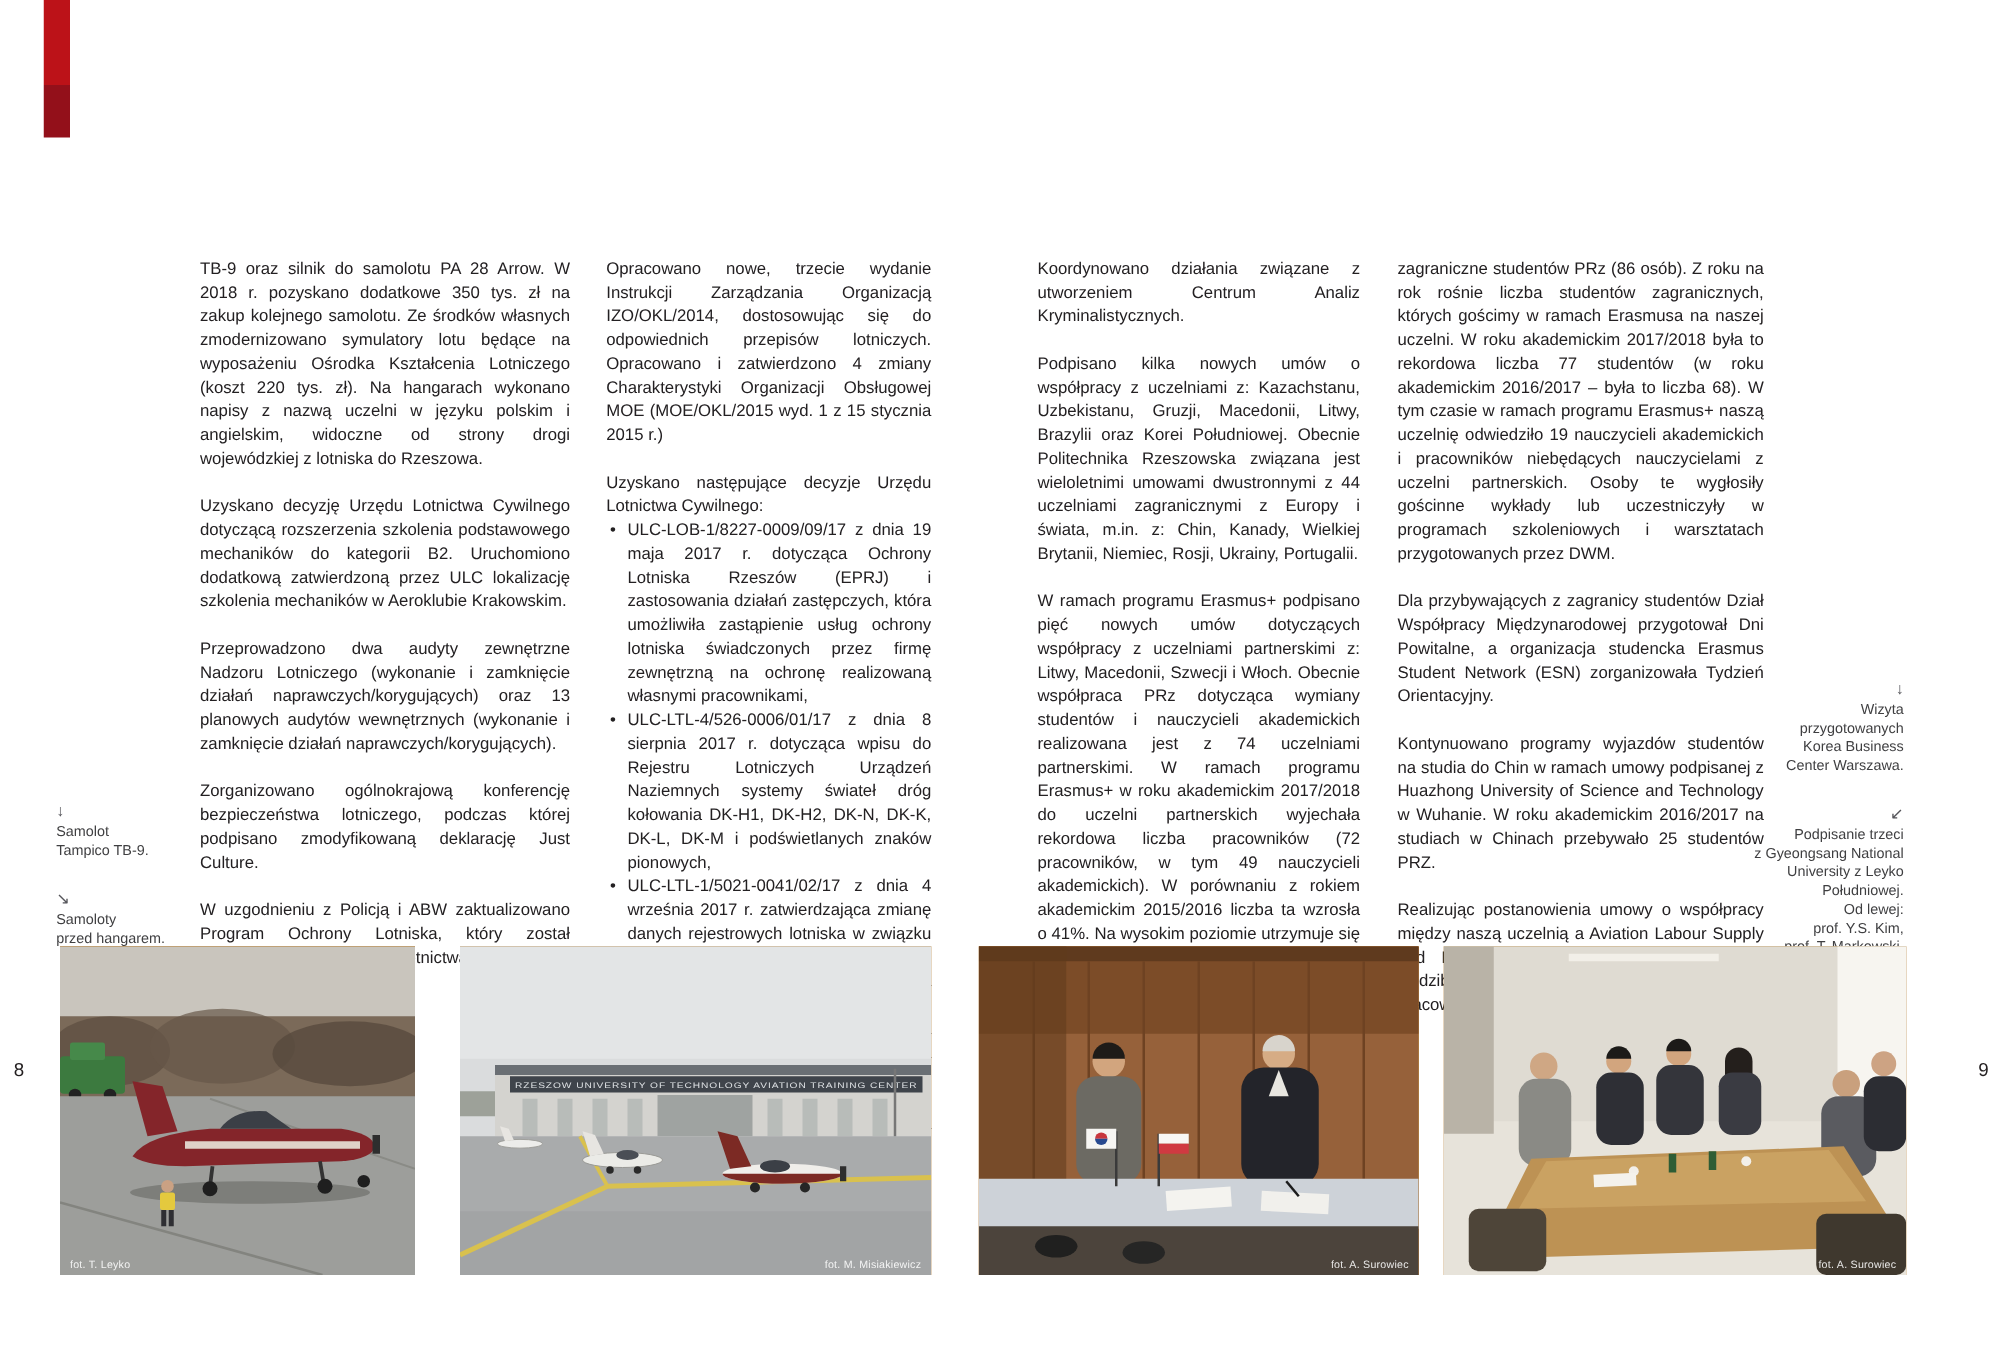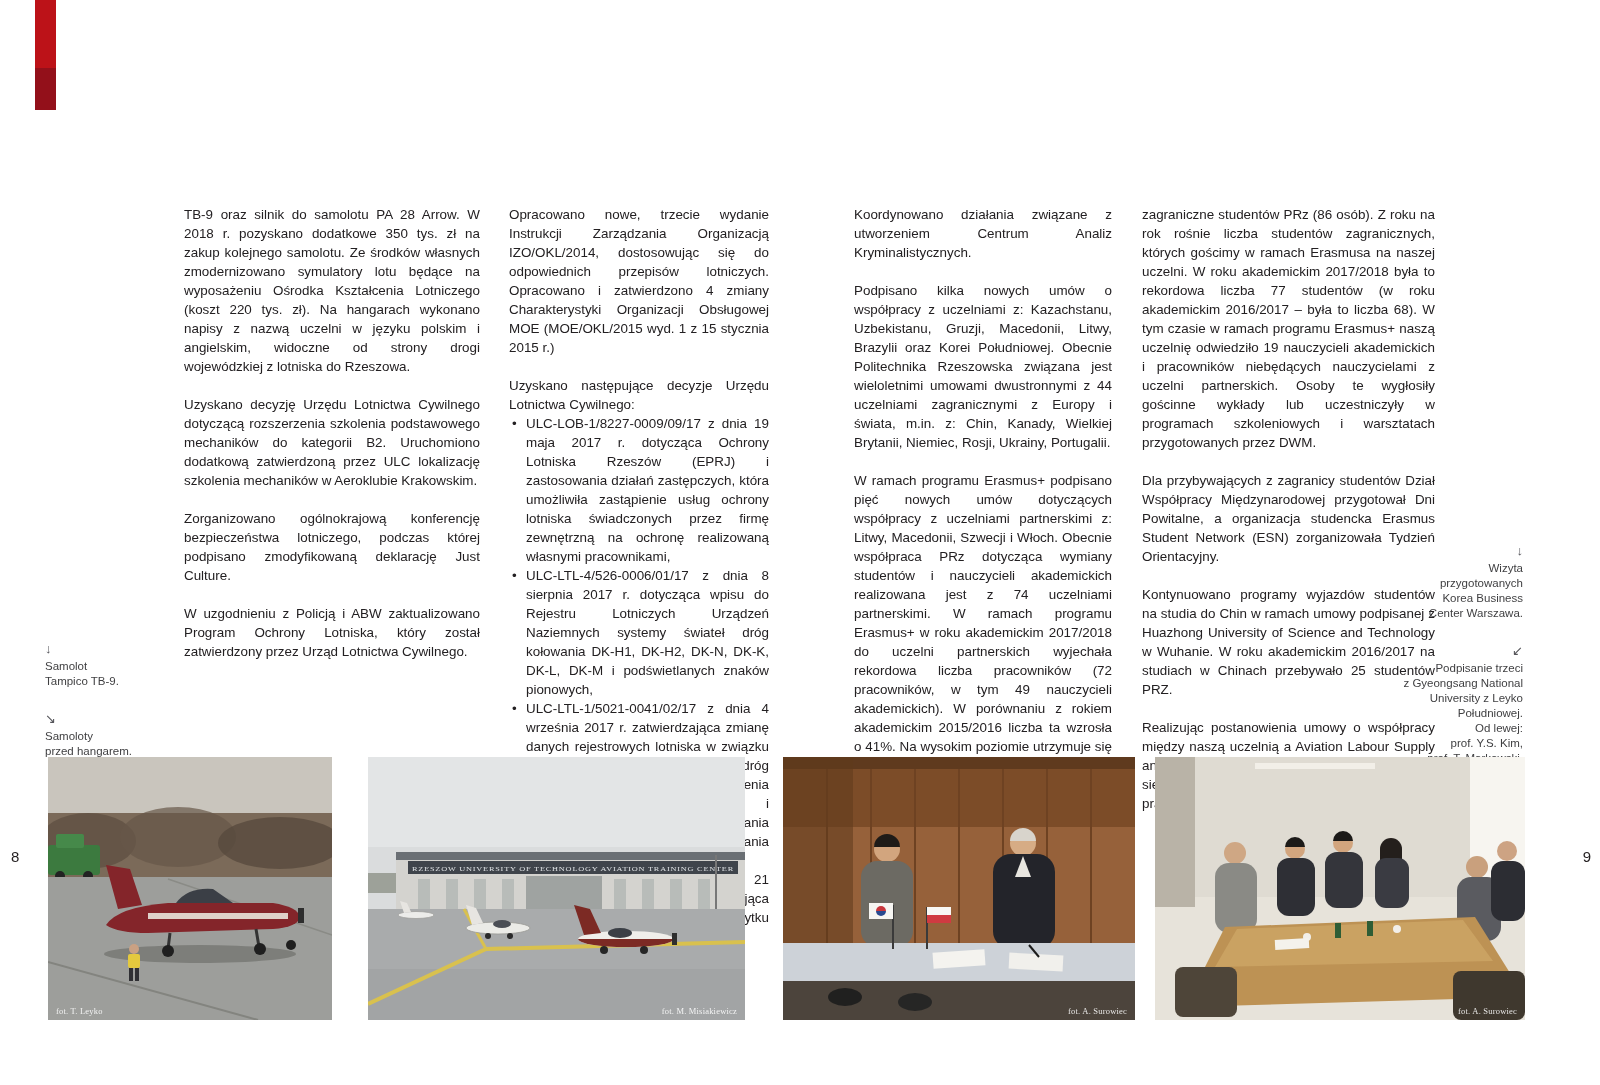--- a/index.html
+++ b/index.html
@@ -17,21 +17,20 @@
   
   .page-num{position:absolute;top:848px;font-size:15px;color:#231f20;}
   .page-num.left{left:11px;}
   .page-num.right{right:9px;}
   
   .col{
     position:absolute;top:205px;
     font-size:13.4px;line-height:19px;
     text-align:justify;hyphens:auto;-webkit-hyphens:auto;
     color:#232022;
-    margin-left:24px;
   }
   .col p{margin:0 0 19px 0;}
   .col p.tight{margin-bottom:0;}
   .col1{left:160px;width:296px;}
   .col2{left:485px;width:260px;}
   .col3{left:830px;width:258px;}
   .col4{left:1118px;width:293px;}
   
   .bullet{display:flex;}
   .bullet::before{
@@ -41,21 +40,21 @@
   .bullet .btext{flex:1;text-align:justify;}
   
   .caption{position:absolute;font-size:11.5px;line-height:15px;color:#3f3f41;}
   .caption .cap-arrow{font-size:13px;color:#55555a;margin-bottom:3px;}
   .caption .cap-block{margin-bottom:22px;}
   .caption-left{left:45px;top:641px;width:112px;text-align:left;}
   .caption-right{left:1380px;top:543px;width:143px;text-align:right;}
   
   .photo{
     position:absolute;top:757px;height:263px;margin:0;padding:0;
-    overflow:hidden;background:#a16207;font-family:Liberation Serif, serif;
+    overflow:hidden;background:#a16207;
   }
   .photo svg{display:block;width:100%;height:100%;}
   .photo .credit{
     position:absolute;bottom:4px;font-size:8.5px;letter-spacing:.2px;
     color:rgba(255,255,255,.88);
   }
   .photo .credit.cl{left:8px;}
   .photo .credit.cr{right:8px;}
   .photo1{left:48px;width:284px;}
   .photo2{left:368px;width:377px;}
@@ -66,20 +65,21 @@
 <body>
 
 <div class="accent-bar"></div>
 
 <div class="page-num left">8</div>
 <div class="page-num right">9</div>
 
 <div class="col col1">
   <p>TB-9 oraz silnik do samolotu PA 28 Arrow. W 2018 r. pozyskano dodatkowe 350 tys. zł na zakup kolejnego samolotu. Ze środków własnych zmodernizowano symulatory lotu będące na wyposażeniu Ośrodka Kształcenia Lotniczego (koszt 220 tys. zł). Na hangarach wykonano napisy z nazwą uczelni w języku polskim i angielskim, widoczne od strony drogi wojewódzkiej z lotniska do Rzeszowa.</p>
   <p>Uzyskano decyzję Urzędu Lotnictwa Cywilnego dotyczącą rozszerzenia szkolenia podstawowego mechaników do kategorii B2. Uruchomiono dodatkową zatwierdzoną przez ULC lokalizację szkolenia mechaników w Aeroklubie Krakowskim.</p>
+  <p>Przeprowadzono dwa audyty zewnętrzne Nadzoru Lotniczego (wykonanie i zamknięcie działań naprawczych/korygujących) oraz 13 planowych audytów wewnętrznych (wykonanie i zamknięcie działań naprawczych/korygujących).</p>
   <p>Zorganizowano ogólnokrajową konferencję bezpieczeństwa lotniczego, podczas której podpisano zmodyfikowaną deklarację Just Culture.</p>
   <p>W uzgodnieniu z Policją i ABW zaktualizowano Program Ochrony Lotniska, który został zatwierdzony przez Urząd Lotnictwa Cywilnego.</p>
 </div>
 
 <div class="col col2">
   <p>Opracowano nowe, trzecie wydanie Instrukcji Zarządzania Organizacją IZO/OKL/2014, dostosowując się do odpowiednich przepisów lotniczych. Opracowano i zatwierdzono 4 zmiany Charakterystyki Organizacji Obsługowej MOE (MOE/OKL/2015 wyd. 1 z 15 stycznia 2015 r.)</p>
   <p class="tight">Uzyskano następujące decyzje Urzędu Lotnictwa Cywilnego:</p>
   <div class="bullet">
       <span class="btext">ULC-LOB-1/8227-0009/09/17 z dnia 19 maja 2017 r. dotycząca Ochrony Lotniska Rzeszów (EPRJ) i zastosowania działań zastępczych, która umożliwiła zastąpienie usług ochrony lotniska świadczonych przez firmę zewnętrzną na ochronę realizowaną własnymi pracownikami,</span>
     </div>

